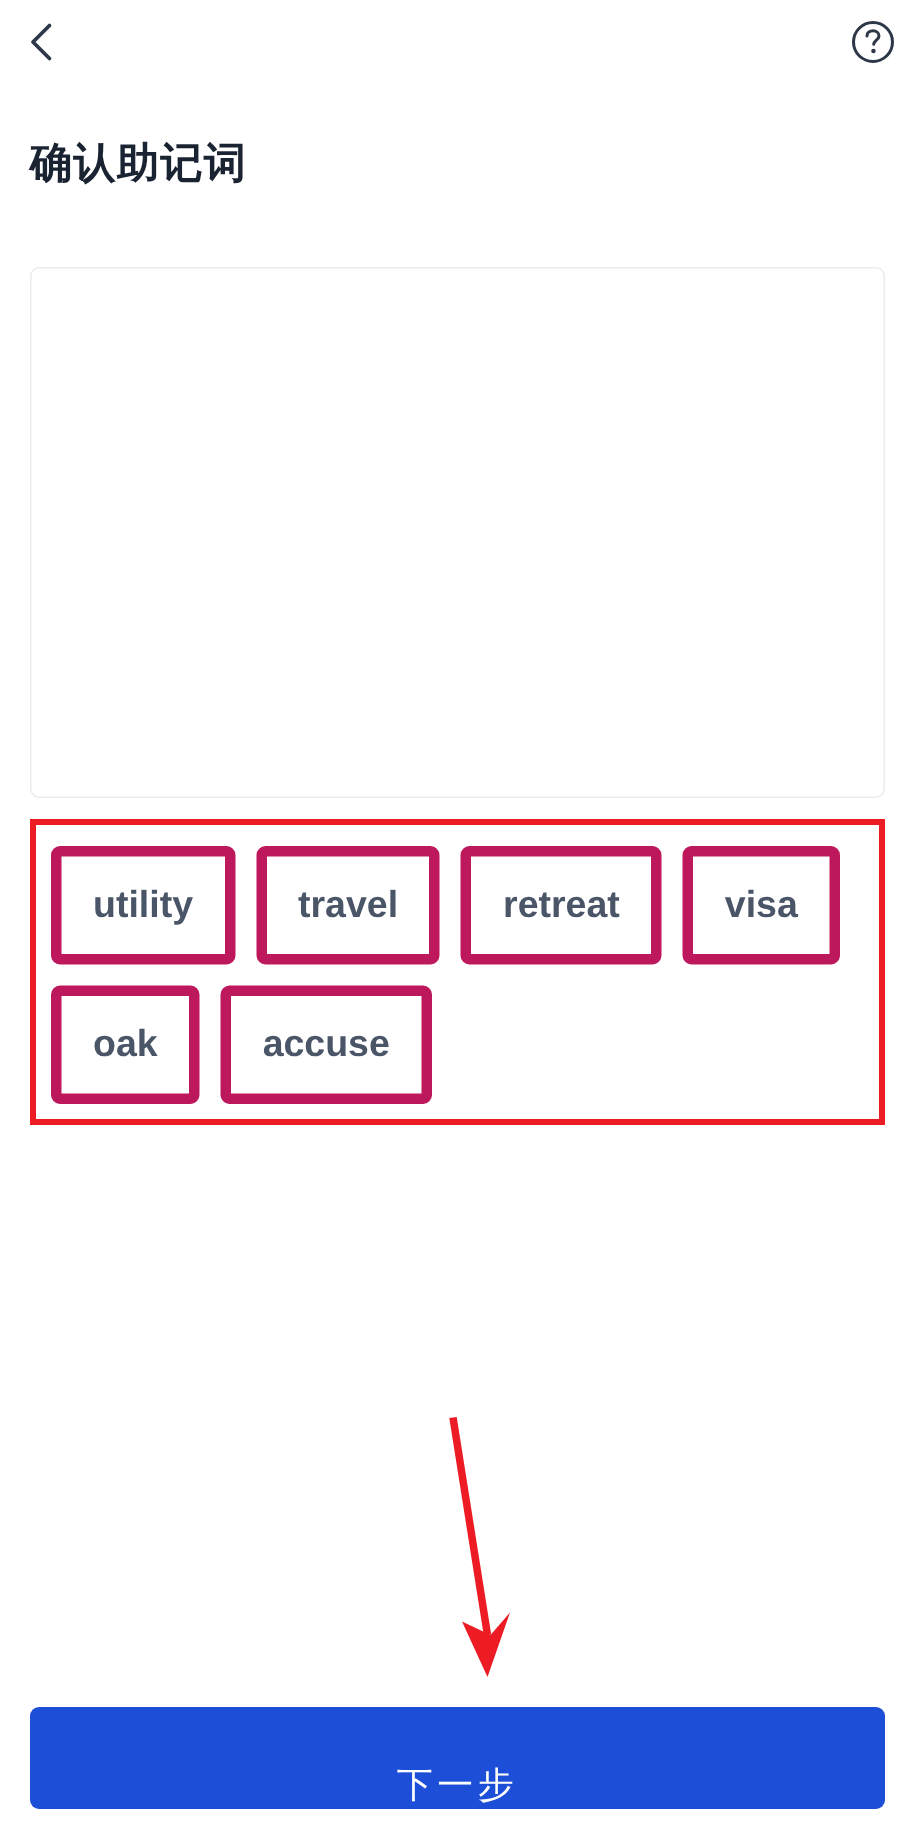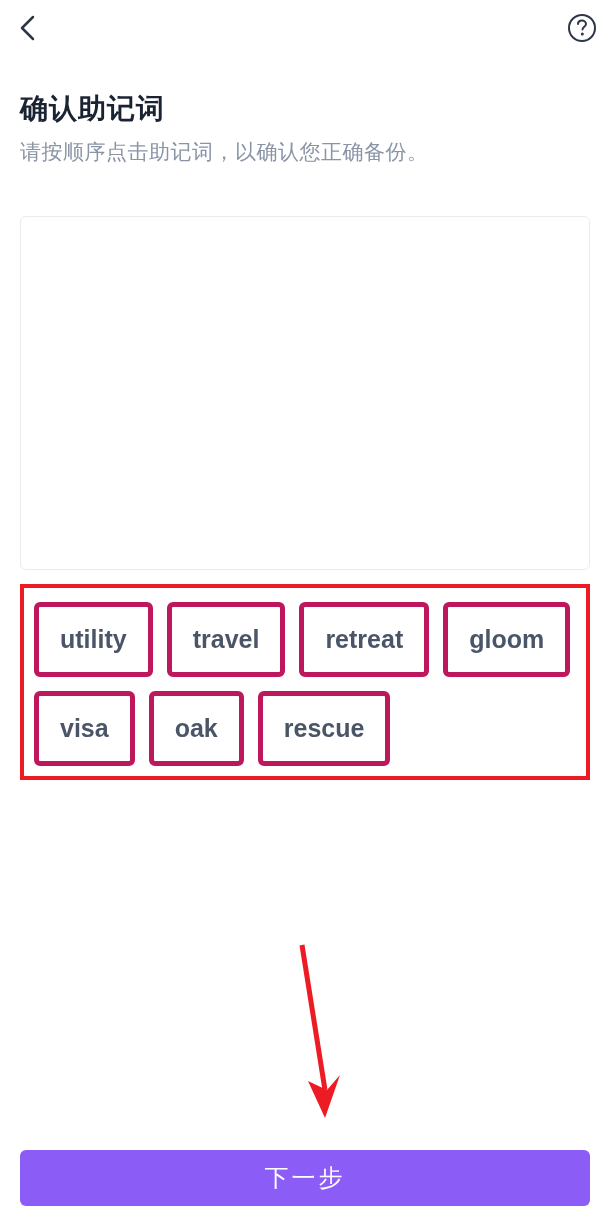--- a/index.html
+++ b/index.html
@@ -62,40 +62,40 @@
     }
     .words-container {
       margin-top: 14px;
       border: 4px solid #ed1c24;
       padding: 14px 10px 10px 10px;
       display: flex;
       flex-wrap: wrap;
       gap: 14px;
     }
     .word-chip {
-      border: 5px solid #be185d;
+      border: 7px solid #be185d;
       border-radius: 6px;
       padding: 20px 21px;
       font-size: 25px;
       font-weight: 600;
       color: #4a5568;
       cursor: pointer;
       background: #ffffff;
       line-height: 1;
     }
     .next-button {
       position: absolute;
       bottom: 18px;
       left: 20px;
       right: 20px;
-      height: 56px;
-      background: #8b5cf6;
+      height: 68px;
+      background: #1d4ed8;
       border-radius: 6px;
       display: flex;
-      align-items: center;
+      align-items: flex-end;
       justify-content: center;
       font-size: 24px;
       color: #ffffff;
       cursor: pointer;
       letter-spacing: 3px;
     }
     .arrow-annotation {
       position: absolute;
       left: 290px;
       top: 940px;
@@ -115,32 +115,30 @@
     <svg width="30" height="30" viewBox="0 0 30 30">
       <circle cx="15" cy="15" r="13" stroke="#2d3748" stroke-width="2" fill="none"></circle>
       <path d="M 11 11 C 11 8.5 13 7.5 15 7.5 C 17 7.5 19 8.8 19 11 C 19 13.5 15.5 14 15.5 16.5" stroke="#2d3748" stroke-width="2" fill="none" stroke-linecap="round"></path>
       <circle cx="15.3" cy="21" r="1.5" fill="#2d3748"></circle>
     </svg>
   </div>
 </div>
 
 <div class="content">
   <div class="title">确认助记词</div>
-  <div class="subtitle">请按顺序点击助记词，以确认您正确备份。</div>
 
   <div class="selected-area"></div>
 
   <div class="words-container">
     <div class="word-chip">utility</div>
     <div class="word-chip">travel</div>
     <div class="word-chip">retreat</div>
-    <div class="word-chip">gloom</div>
     <div class="word-chip">visa</div>
     <div class="word-chip">oak</div>
-    <div class="word-chip">rescue</div>
+    <div class="word-chip">accuse</div>
   </div>
 </div>
 
 <svg class="arrow-annotation" width="70" height="190" viewBox="0 0 70 190">
   <line x1="12" y1="5" x2="35" y2="150" stroke="#ed1c24" stroke-width="5"></line>
   <polygon points="35,178 18,141 37,150 50,135" fill="#ed1c24"></polygon>
 </svg>
 
 <div class="next-button">
   <span>下一步</span>

